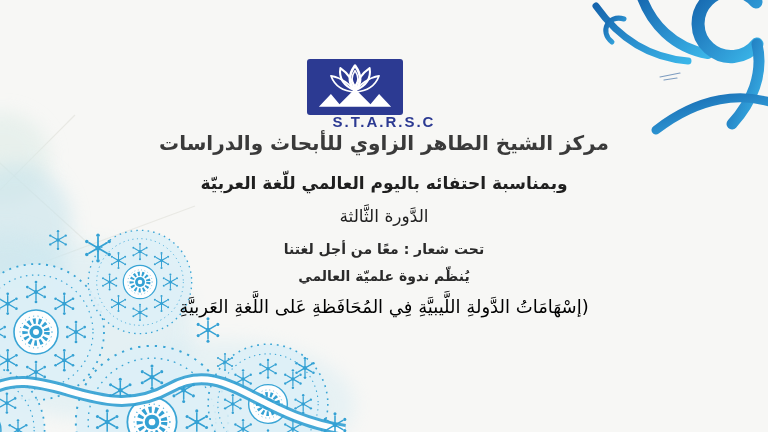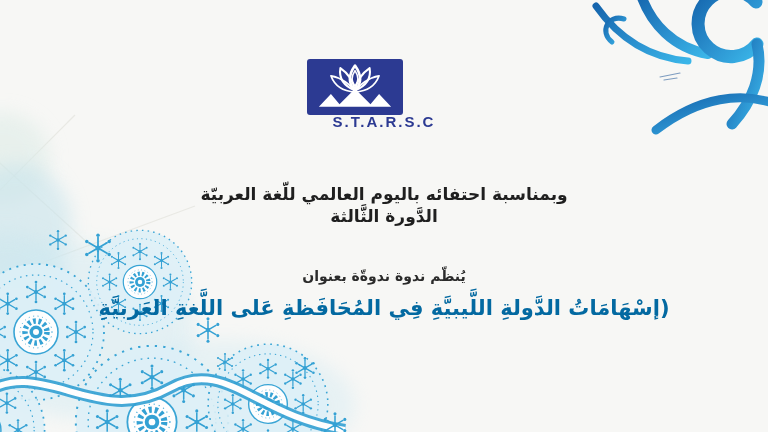--- a/index.html
+++ b/index.html
@@ -24,25 +24,25 @@
   }
   .logo-acronym{
     position:absolute;top:113px;left:0;width:768px;text-align:center;
     color:#2c3a92;font-weight:bold;font-size:15px;letter-spacing:2px;
     font-family:"Liberation Sans","DejaVu Sans",sans-serif;
   }
   .center-name{
     top:131px;font-size:20px;font-weight:bold;color:#3a3a3a;
     letter-spacing:-0.5px;
   }
-  .occasion{top:184px;font-size:17px;font-weight:bold;}
-  .edition{top:206px;font-size:17px;font-weight:bold;}
+  .occasion{top:173px;font-size:17px;font-weight:bold;}
+  .edition{top:206px;font-size:17px;font-weight:normal;}
   .slogan{top:241px;font-size:14px;font-weight:bold;color:#2b2b2b;}
   .organizes{top:268px;font-size:14px;font-weight:bold;color:#2b2b2b;}
-  .sym-title{font-size:21px;font-weight:bold;color:#0369a1;}
+  .sym-title{font-size:18px;font-weight:normal;color:#000000;}
   .sym-title-1{top:296px;}
   .sym-title-2{top:329px;}
   .date-line{top:386px;font-size:16px;font-weight:bold;}
 </style>
 </head>
 <body>
 
 <div class="stage">
 
   <svg class="deco-layer" width="768" height="432" viewBox="0 0 768 432">
@@ -143,25 +143,27 @@
           <path d="M50,33 C62,28 69,19 67,7 C58,13 52,23 50,33 Z" stroke-width="2.4"></path>
           <path d="M50,35 C36,34 26,27 22,16 C34,18 45,26 50,35 Z" stroke-width="2"></path>
           <path d="M50,35 C64,34 74,27 78,16 C66,18 55,26 50,35 Z" stroke-width="2"></path>
         </g>
         <path d="M8,52 L22,37 L32,49 L50,31 L68,49 L78,37 L92,52 Z" fill="#ffffff"></path>
       </svg>
     </div>
 
     <div class="logo-acronym">S.T.A.R.S.C</div>
 
+    <div class="line center-name">مركز الشيخ الطاهر الزاوي للأبحاث والدراسات</div>
 
     <div class="line occasion">وبمناسبة احتفائه باليوم العالمي للّغة العربيّة</div>
 
     <div class="line edition">الدَّورة الثَّالثة</div>
 
+    <div class="line slogan">تحت شعار : معًا من أجل لغتنا</div>
 
-    <div class="line organizes">يُنظّم ندوة ندوةّة بعنوان</div>
+    <div class="line organizes">يُنظّم ندوة علميّة العالمي</div>
 
     <div class="line sym-title sym-title-1">(إسْهَامَاتُ الدَّولةِ اللَّيبيَّةِ فِي المُحَافَظةِ عَلى اللَّغةِ العَربيَّةِ</div>
 
 
   </div>
 </div>
 
 </body></html>

